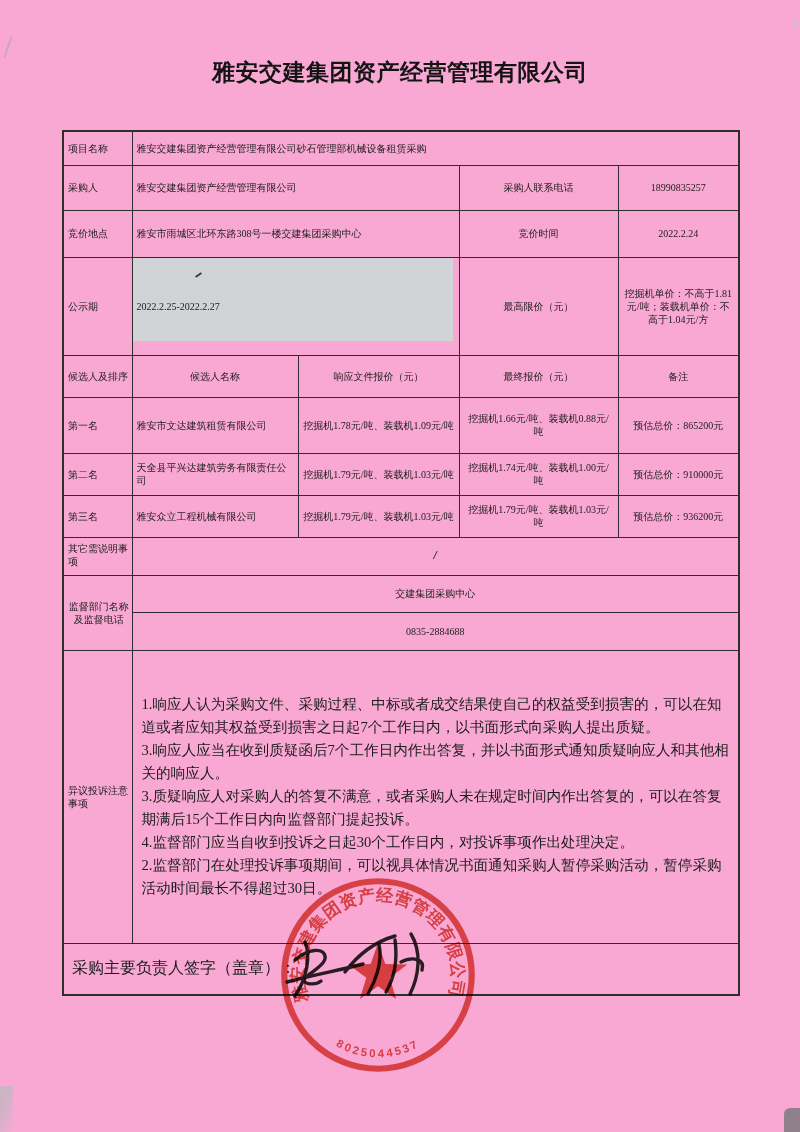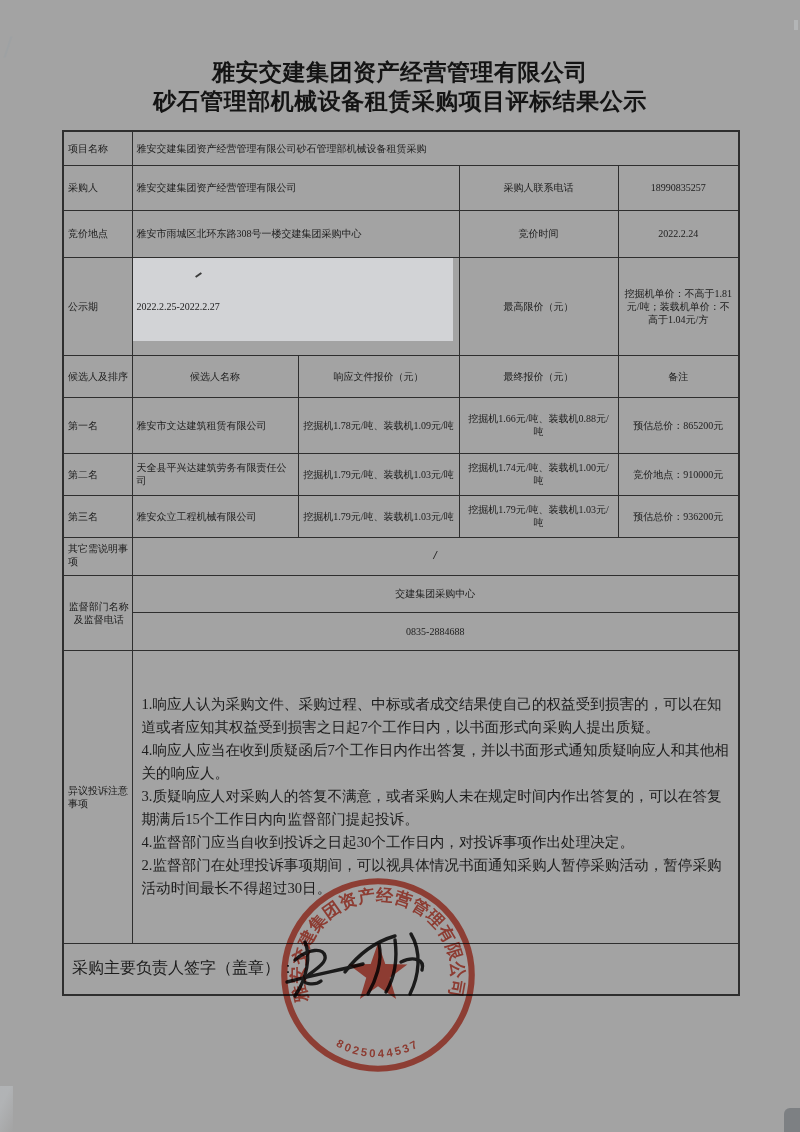--- a/index.html
+++ b/index.html
@@ -1,18 +1,18 @@
 <!DOCTYPE html>
 <html><head>
 <meta charset="utf-8">
 <style>
   html,body { margin:0; padding:0; background:#ffffff; }
   .page {
     position:relative; width:800px; height:1132px;
-    background:#a3a3a3; overflow:hidden;
+    background:#f9a8d4; overflow:hidden;
     font-family:"Liberation Serif", serif; color:#1c1c1c;
   }
   .doc-title { position:absolute; top:58px; left:0; width:100%; text-align:center;
     font-family:"Liberation Sans", sans-serif; font-weight:bold;
     font-size:23px; line-height:29px; color:#141414; letter-spacing:0.5px; }
   table.result-table {
     position:absolute; left:62px; top:130px; width:676px;
     border-collapse:collapse; table-layout:fixed;
     border:2px solid #2e2e2e;
   }
@@ -48,21 +48,20 @@
     opacity:.8; border-radius:6px 0 0 0; }
   .art-r { right:2px; top:20px; width:4px; height:10px; background:#c3c7ca; opacity:.5; }
 </style>
 </head>
 <body>
 
 <div class="page">
 
   <div class="doc-title">
     <div>雅安交建集团资产经营管理有限公司</div>
-    <div>砂石管理部机械设备租赁采购项目评标结果公示</div>
   </div>
 
   <table class="result-table">
     <colgroup>
       <col style="width:69px">
         <col style="width:166px">
         <col style="width:161px">
       <col style="width:159px">
         <col style="width:121px">
     </colgroup>
@@ -112,21 +111,21 @@
       <td class="c">挖掘机1.78元/吨、装载机1.09元/吨</td>
       <td class="c">挖掘机1.66元/吨、装载机0.88元/吨</td>
       <td class="c">预估总价：865200元</td>
     </tr>
 
     <tr class="c2">
       <td class="lbl">第二名</td>
       <td>天全县平兴达建筑劳务有限责任公司</td>
       <td class="c">挖掘机1.79元/吨、装载机1.03元/吨</td>
       <td class="c">挖掘机1.74元/吨、装载机1.00元/吨</td>
-      <td class="c">竞价地点：910000元</td>
+      <td class="c">预估总价：910000元</td>
     </tr>
 
     <tr class="c3">
       <td class="lbl">第三名</td>
       <td>雅安众立工程机械有限公司</td>
       <td class="c">挖掘机1.79元/吨、装载机1.03元/吨</td>
       <td class="c">挖掘机1.79元/吨、装载机1.03元/吨</td>
       <td class="c">预估总价：936200元</td>
     </tr>
 
@@ -140,21 +139,21 @@
       <td colspan="4" class="c">交建集团采购中心</td>
     </tr>
     <tr class="r11">
       <td colspan="4" class="c">0835-2884688</td>
     </tr>
 
     <tr class="r12">
       <td class="lbl">异议投诉注意事项</td>
       <td colspan="4" class="objection-cell">
         <div>1.响应人认为采购文件、采购过程、中标或者成交结果使自己的权益受到损害的，可以在知道或者应知其权益受到损害之日起7个工作日内，以书面形式向采购人提出质疑。</div>
-        <div>4.响应人应当在收到质疑函后7个工作日内作出答复，并以书面形式通知质疑响应人和其他相关的响应人。</div>
+        <div>3.响应人应当在收到质疑函后7个工作日内作出答复，并以书面形式通知质疑响应人和其他相关的响应人。</div>
         <div>3.质疑响应人对采购人的答复不满意，或者采购人未在规定时间内作出答复的，可以在答复期满后15个工作日内向监督部门提起投诉。</div>
         <div>4.监督部门应当自收到投诉之日起30个工作日内，对投诉事项作出处理决定。</div>
         <div>2.监督部门在处理投诉事项期间，可以视具体情况书面通知采购人暂停采购活动，暂停采购活动时间最长不得超过30日。</div>
       </td>
     </tr>
 
     <tr class="r13">
       <td colspan="5" class="sign-cell">采购主要负责人签字（盖章）：</td>
     </tr>
   </tbody>

